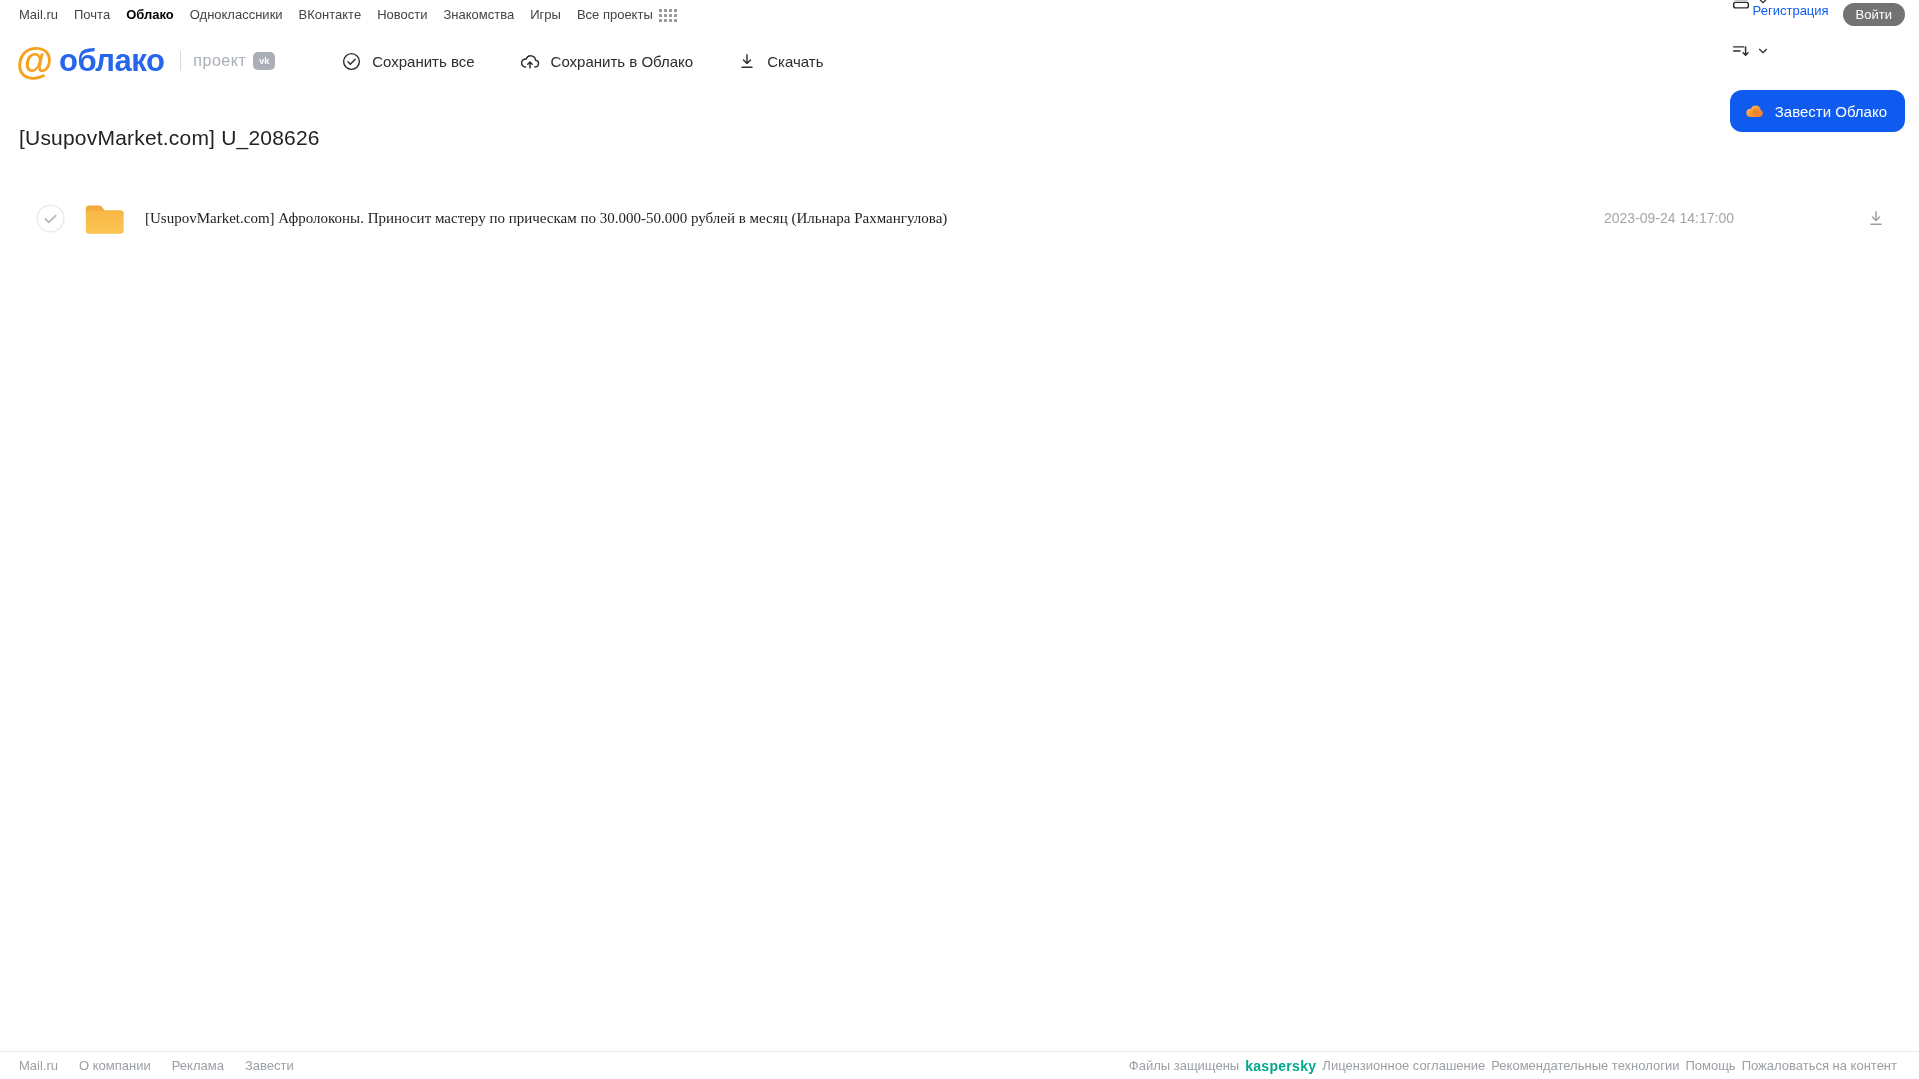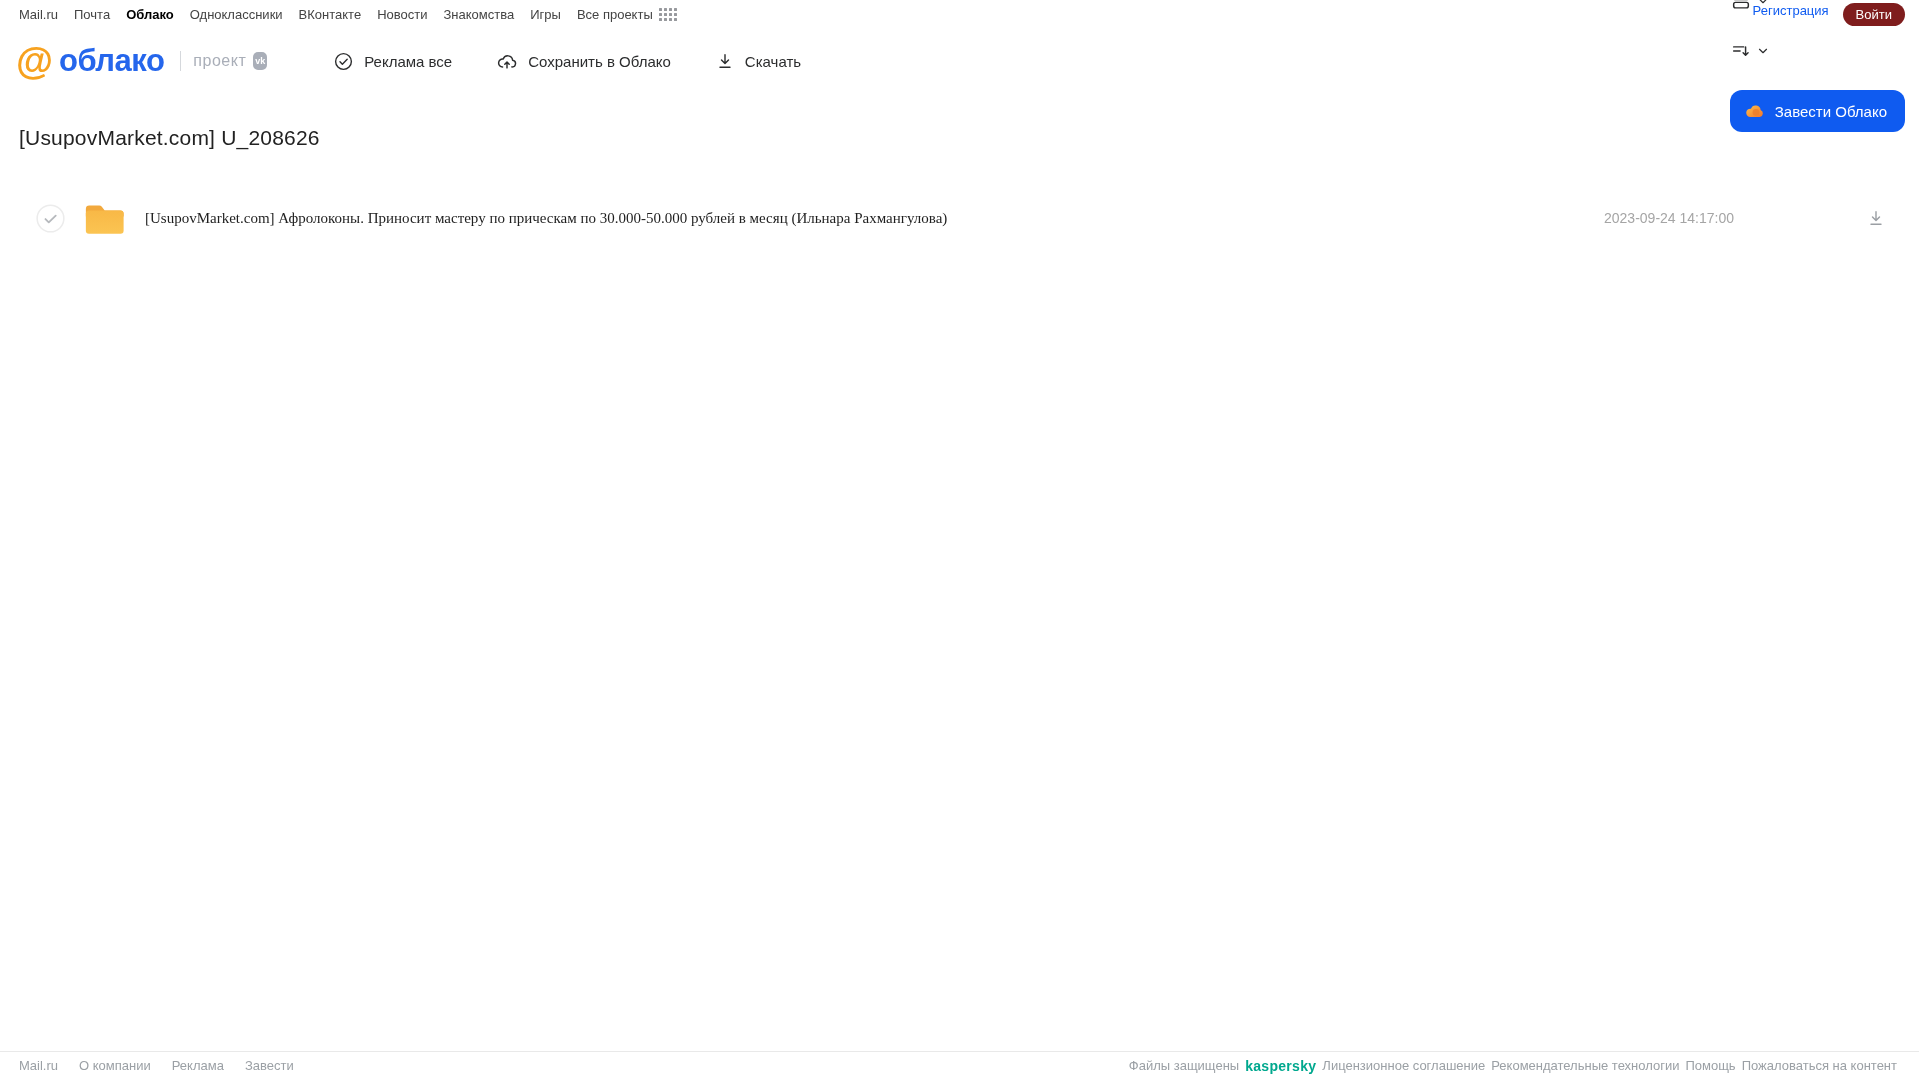--- a/index.html
+++ b/index.html
@@ -7,40 +7,40 @@
   body { font-family: "Liberation Sans", "DejaVu Sans", sans-serif; color: #2c2d2e; position: relative; }
 
   
   .topnav {
     height: 28px; display: flex; align-items: center;
     padding: 0 14px 0 19px; font-size: 13px; color: #444;
   }
   .topnav-left { display: flex; align-items: center; gap: 16px; }
   .topnav-item { cursor: pointer; white-space: nowrap; }
   .topnav-item.active { font-weight: bold; color: #000; }
-  .topnav-projects { display: flex; align-items: center; gap: 6px; cursor: pointer; }
+  .topnav-projects { display: flex; align-items: flex-end; gap: 6px; cursor: pointer; }
   .grid-dots { display: grid; grid-template-columns: repeat(4, 3px); grid-auto-rows: 3px; gap: 2px; }
   .grid-dots i { background: #97999d; border-radius: 0.5px; }
   .topnav-right { margin-left: auto; display: flex; align-items: flex-start; gap: 14px; }
   .register-link { color: #0f5bf0; cursor: pointer; }
   .login-btn {
-    background: #7f1d1d; color: #fff; border: none; font-size: 13px;
+    background: #737373; color: #fff; border: none; font-size: 13px;
     padding: 4px 13px; border-radius: 14px; cursor: pointer;
     font-family: inherit;
   }
 
   
   .header { height: 66px; display: flex; align-items: center; padding: 0 14px 0 16px; }
   .logo-block { display: flex; align-items: center; cursor: pointer; }
   .logo-at { color: #f7a21f; font-size: 38px; font-weight: bold; line-height: 1; margin-right: 6px; }
   .logo-text { color: #2566ec; font-size: 31px; font-weight: bold; letter-spacing: -0.5px; }
   .logo-sep { width: 1px; height: 20px; background: #d5d8dc; margin: 0 12px 0 16px; }
   .project-label { color: #a9aeb8; font-size: 16px; letter-spacing: 0.5px; margin-right: 7px; }
   .vk-badge {
-    width: 14px; height: 18px; background: #a9aeb8; border-radius: 5px;
+    width: 22px; height: 18px; background: #a9aeb8; border-radius: 5px;
     color: #fff; font-size: 9px; font-weight: bold; display: flex;
     align-items: center; justify-content: center; text-transform: lowercase;
   }
 
   .toolbar { display: flex; align-items: center; gap: 44px; margin-left: 66px; }
   .tool-btn { display: flex; align-items: center; gap: 10px; font-size: 15px; color: #2c2d2e; cursor: pointer; white-space: nowrap; }
   .tool-btn svg { display: block; }
 
   .header-right { margin-left: auto; display: flex; align-items: flex-start; gap: 28px; flex-direction: column; }
   .icon-drop { display: flex; align-items: center; gap: 4px; cursor: pointer; }
@@ -120,21 +120,21 @@
     <span class="project-label">проект</span>
     <span class="vk-badge">vk</span>
   </div>
 
   <div class="toolbar">
     <span class="tool-btn">
       <svg width="21" height="21" viewBox="0 0 24 24" fill="none" stroke="#2c2d2e" stroke-width="1.6" stroke-linecap="round" stroke-linejoin="round">
         <circle cx="12" cy="12" r="9"></circle>
           <path d="M8 12.4 l2.7 2.7 L16.2 9.4"></path>
       </svg>
-      <span>Реклама все</span>
+      <span>Сохранить все</span>
     </span>
     <span class="tool-btn">
       <svg width="22" height="22" viewBox="0 0 24 24" fill="none" stroke="#2c2d2e" stroke-width="1.6" stroke-linecap="round" stroke-linejoin="round">
         <path d="M7.2 18.5 a4.3 4.3 0 1 1 .6-8.55 A5.3 5.3 0 0 1 18.1 11.2 a3.6 3.6 0 0 1-.9 7.2"></path>
         <path d="M12 19.5 v-5.6 M9.6 15.6 l2.4-2.4 2.4 2.4"></path>
       </svg>
       <span>Сохранить в Облако</span>
     </span>
     <span class="tool-btn">
       <svg width="20" height="20" viewBox="0 0 24 24" fill="none" stroke="#2c2d2e" stroke-width="1.7" stroke-linecap="round" stroke-linejoin="round">

